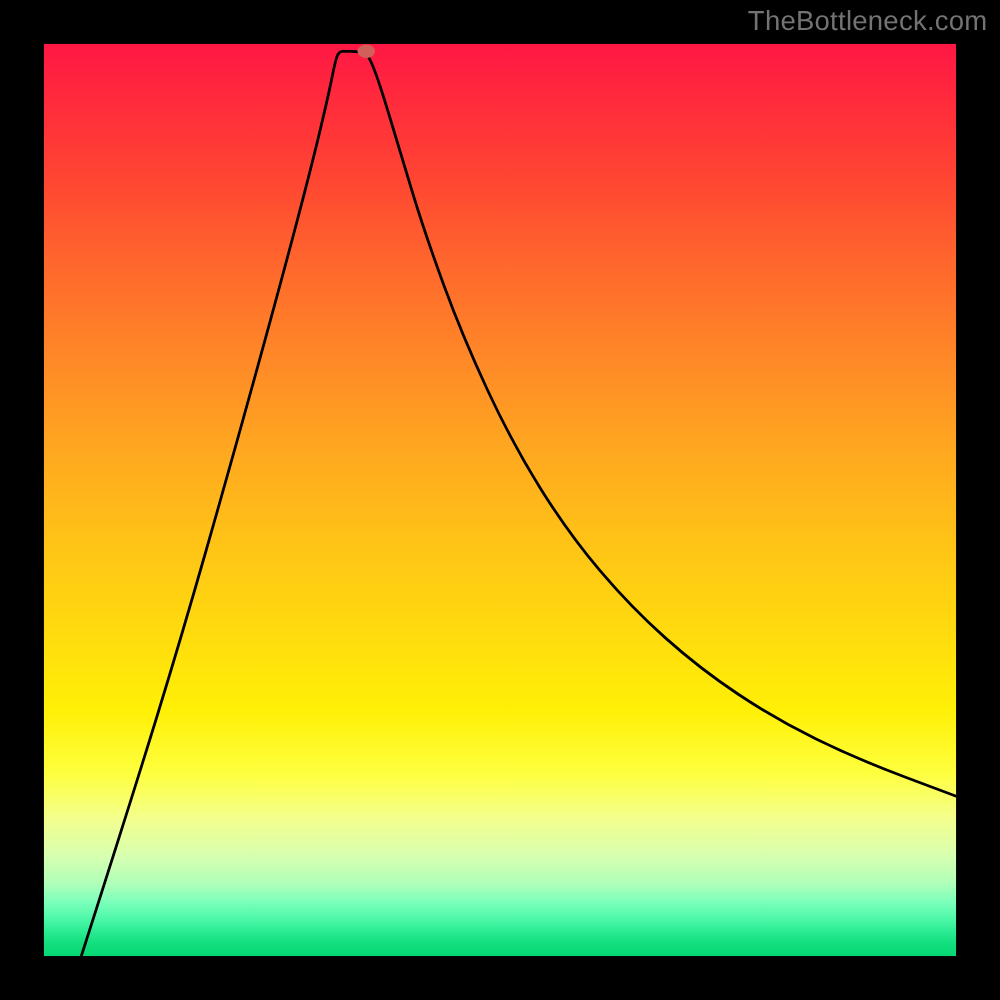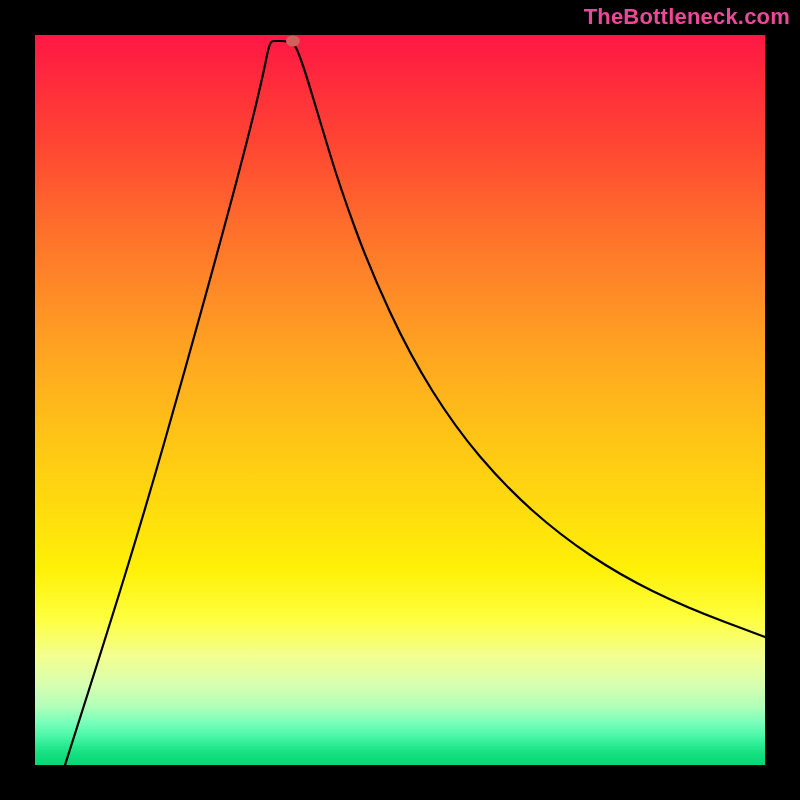--- a/index.html
+++ b/index.html
@@ -56,22 +56,22 @@
     position: absolute;
     inset: 0;
     width: 730px;
     height: 730px;
   }
   .watermark {
     position: absolute;
     top: 4px;
     right: 10px;
     font-size: 22px;
-    font-weight: 700;
-    color: #ec4899;
+    font-weight: 400;
+    color: #737373;
     letter-spacing: 0.2px;
     user-select: none;
   }
   .marker {
     position: absolute;
     width: 14px;
     height: 11px;
     border-radius: 50% / 50%;
     background: #d2605a;
     transform: translate(-50%, -50%);

